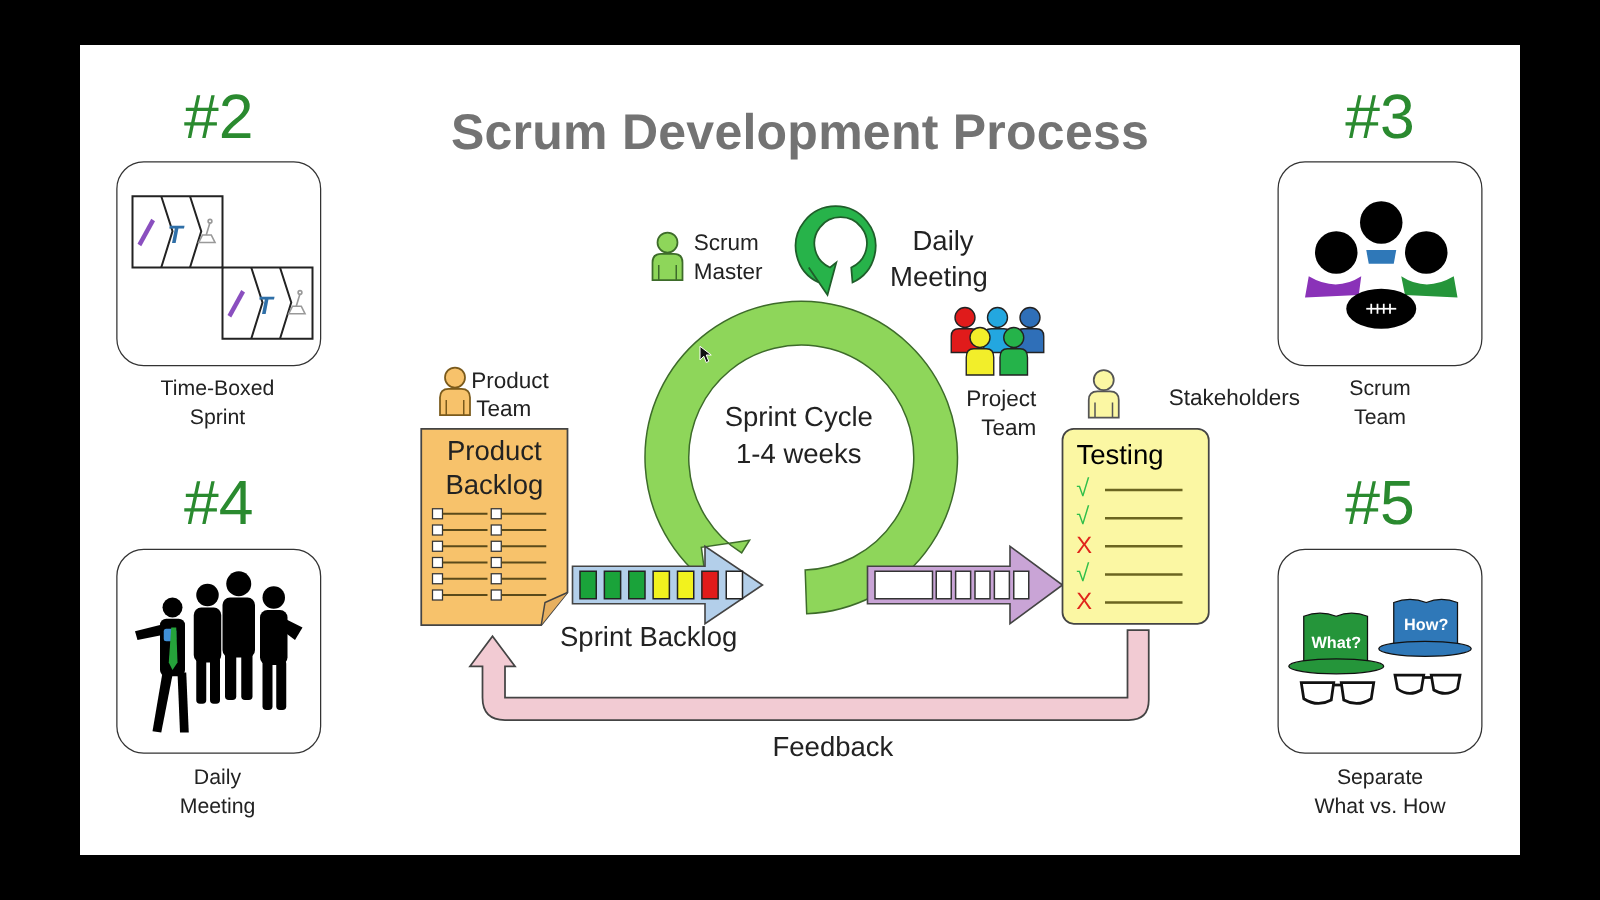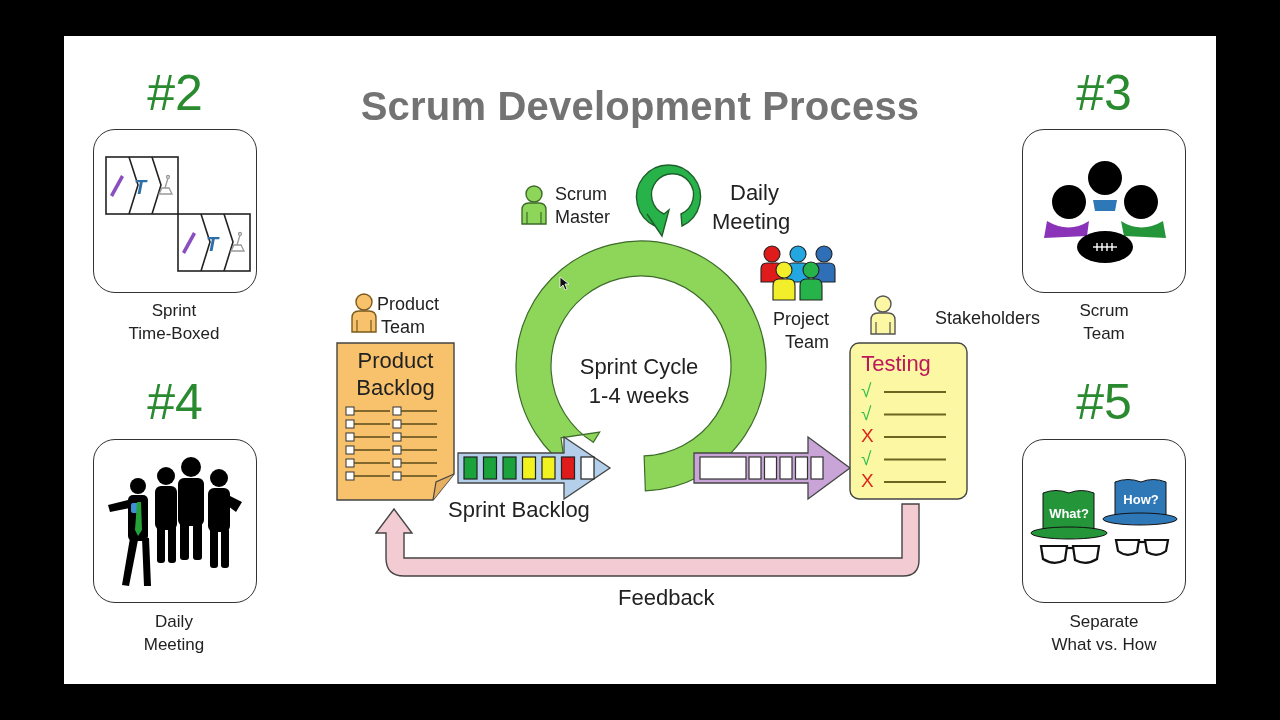--- a/index.html
+++ b/index.html
@@ -52,22 +52,22 @@
           <text x="112" y="121" font-family="Liberation Sans, sans-serif" font-weight="bold" font-style="italic" font-size="20" fill="#2f6fa7">T</text>
         </g>
       <g stroke="#999" fill="none" stroke-width="1.3">
           <path d="M137 121 L150 121 L147 115 L140 115 Z"></path>
           <path d="M143 115 L146 105"></path>
           <circle cx="146" cy="104" r="1.5"></circle>
         </g>
     </svg>
   </div>
   <div class="cap" style="left:25px; top:263px;">
+    <div>Time-Boxed</div>
     <div>Sprint</div>
-    <div>Time-Boxed</div>
   </div>
 
   <div class="num" style="left:26px; top:337px;">#4</div>
   <div class="card" style="left:29px; top:403px;">
     <svg width="162" height="162">
       <g fill="#000">
         <circle cx="97" cy="27" r="10"></circle>
           <rect x="84" y="38" width="26" height="48" rx="6"></rect>
           <rect x="86" y="80" width="9" height="40" rx="3"></rect>
           <rect x="99" y="80" width="9" height="40" rx="3"></rect>
@@ -151,21 +151,21 @@
 
   <svg style="left:0; top:0;" width="1152" height="648">
     <path d="M855 468 L855 524 Q855 540 839 540 L340 540 Q322 540 322 522 L322 497 L312 497 L330 473 L348 497 L340 497 L340 522 L838 522 L838 468 Z" fill="#f2cbd3" stroke="#444" stroke-width="1.4"></path>
   </svg>
 
   <svg style="left:0; top:0;" width="1152" height="648">
     <path d="M582 432 A123 123 0 1 0 512 432 L530 432 L500 400 L480 402 L490 380 A102 102 0 1 1 583 410 Z" fill="#8ed65a" stroke="#3d6b2a" stroke-width="1.2" opacity="0"></path>
     <path id="cycle" d="M 581.3624370878126 454.923853377387 A 125 125 0 1 0 510.76009197084943 436.0060120195533 L 503.3412222715845 447.8786853657432 L 497.05819771873774 401.87181817669267 L 535.66629738981 396.14775150020125 L 529.3072662190116 406.32432865407833 A 90 90 0 1 1 580.1409547032251 419.9451744317186 Z" fill="#8ed65a" stroke="#3d6b2a" stroke-width="1.2"></path>
   </svg>
 
-  <div class="lbl-big" style="left:510px; top:283px; width:130px; text-align:center; line-height:29px;margin-top:33px;">
+  <div class="lbl-big" style="left:510px; top:283px; width:130px; text-align:center; line-height:29px;">
     <div>Sprint Cycle</div>
     <div>1-4 weeks</div>
   </div>
 
   <svg style="left:570px; top:112px;" width="90" height="90">
     <path d="M21 78 A32 32 0 1 1 48 78 L47 66 A21 21 0 1 0 30 66 L35 62 L28 88 L13 66 Z" fill="#27b34a" stroke="#1f5e2a" stroke-width="1.4"></path>
   </svg>
   <div class="lbl-big" style="left:648px; top:142px; line-height:29px;">
     <div style="padding-left:18px;">Daily</div>
     <div>Meeting</div>
@@ -286,20 +286,20 @@
         <text x="12" y="77.5" font-size="19" font-family="Liberation Sans, sans-serif" fill="#2fbf4a">√</text>
         <line x1="35" y1="72.5" x2="97" y2="72.5" stroke="#6b6520" stroke-width="2"></line>
         <text x="12" y="100" font-size="19" font-family="Liberation Sans, sans-serif" fill="#e0251b">X</text>
         <line x1="35" y1="95" x2="97" y2="95" stroke="#6b6520" stroke-width="2"></line>
         <text x="12" y="122.5" font-size="19" font-family="Liberation Sans, sans-serif" fill="#2fbf4a">√</text>
         <line x1="35" y1="117.5" x2="97" y2="117.5" stroke="#6b6520" stroke-width="2"></line>
         <text x="12" y="145" font-size="19" font-family="Liberation Sans, sans-serif" fill="#e0251b">X</text>
         <line x1="35" y1="140" x2="97" y2="140" stroke="#6b6520" stroke-width="2"></line>
       </g>
   </svg>
-  <div class="abs" style="left:785px; top:315px; width:94px; text-align:center; font-size:22px; color:#be185d;">Testing</div>
+  <div class="abs" style="left:785px; top:315px; width:94px; text-align:center; font-size:22px; color:#000000;">Testing</div>
 
   <div class="lbl-big" style="left:554px; top:549px;">Feedback</div>
 
   <svg style="left:495px; top:240px;" width="12" height="16">
     <path d="M1 1 L1 12 L4 9 L6 14 L8 13 L6 8 L10 8 Z" fill="#111" stroke="#fff" stroke-width="0.8"></path>
   </svg>
 </div>
 
 </body></html>

